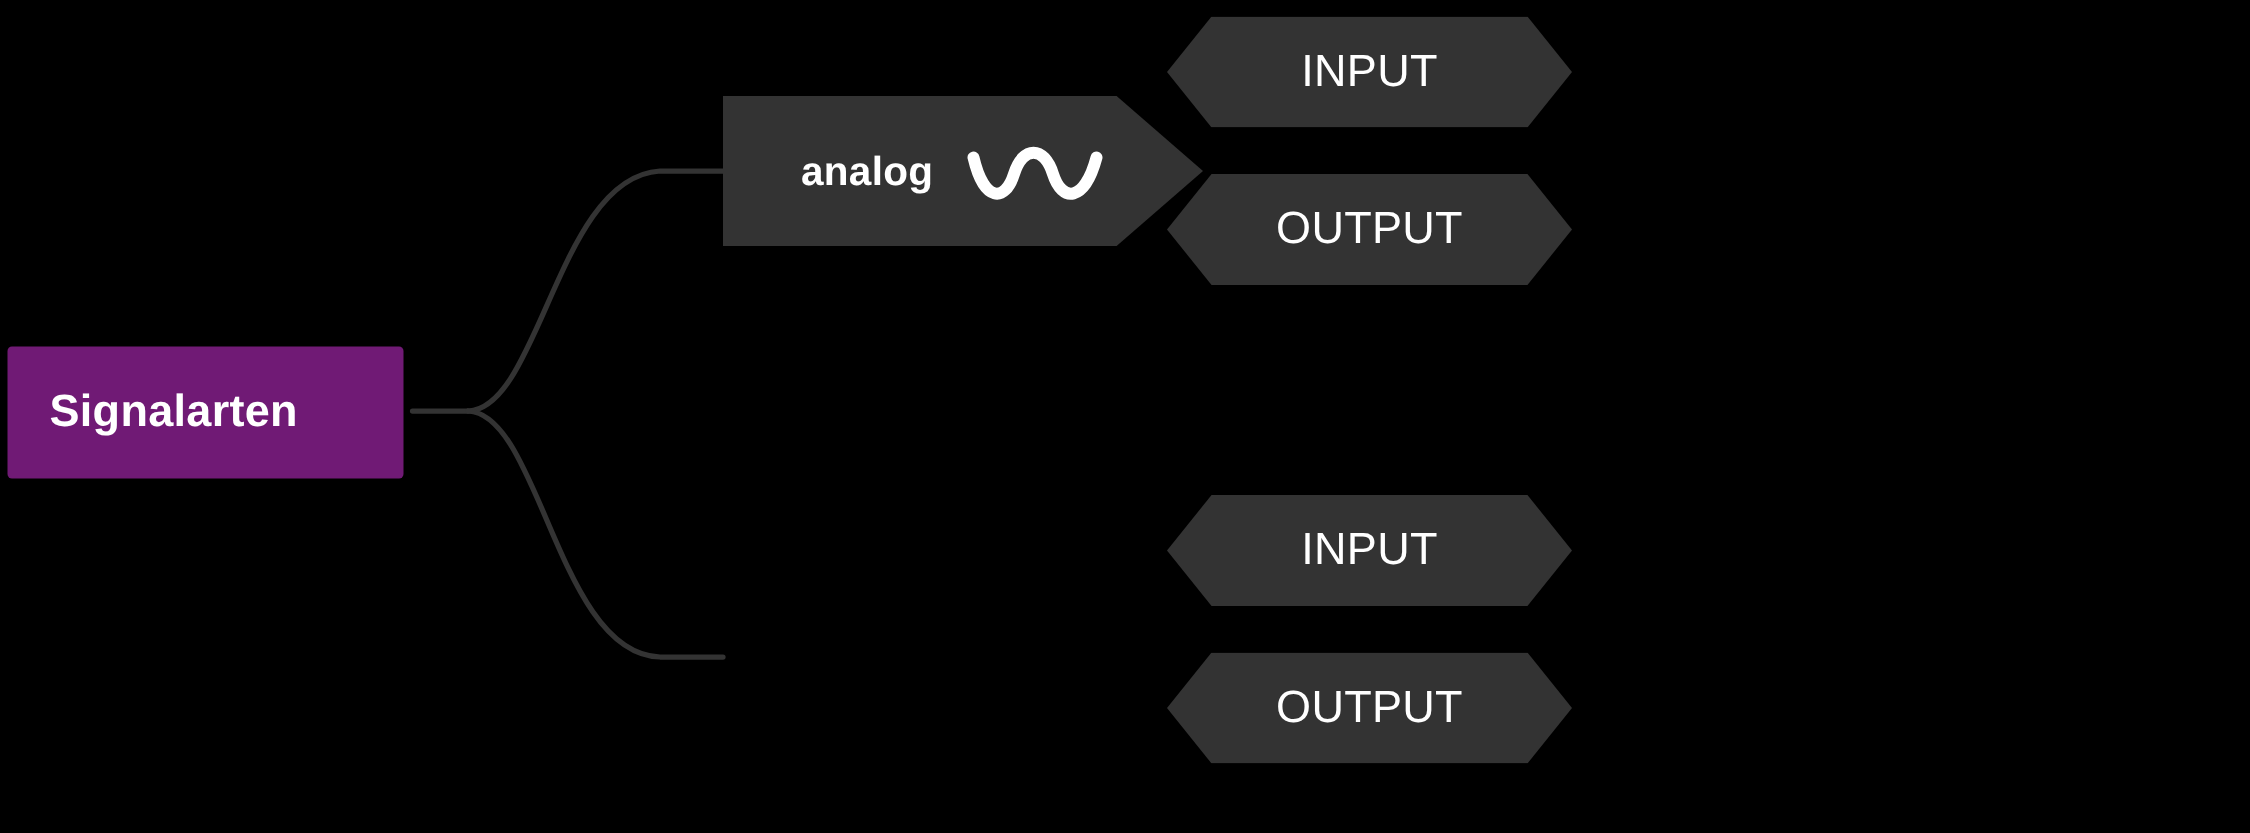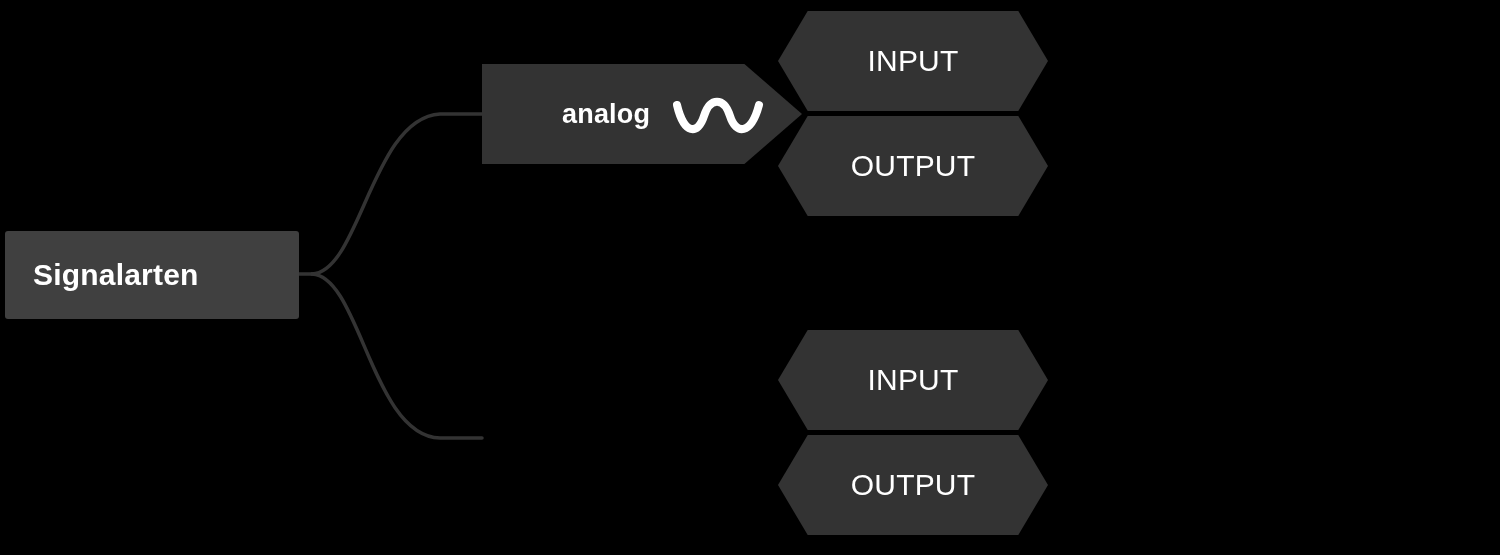--- a/index.html
+++ b/index.html
@@ -35,65 +35,65 @@
     color: #ffffff;
     white-space: nowrap;
     letter-spacing: 0.2px;
   }
 
   
   #root-node {
     position: absolute;
     left: 5px;
     top: 231px;
-    width: 294px;
+    width: 264px;
     height: 88px;
-    background: #404040;
+    background: #701a75;
     border-radius: 3px;
     display: flex;
     align-items: center;
     box-sizing: border-box;
     padding-left: 28px;
   }
   #root-node .node-label {
     font-size: 30px;
     font-weight: bold;
   }
 
   
   .branch-node {
     position: absolute;
     width: 320px;
     height: 100px;
     background: #333333;
     display: flex;
     align-items: center;
     box-sizing: border-box;
-    padding-left: 80px;
+    padding-left: 52px;
     -webkit-clip-path: polygon(0 0, 82% 0, 100% 50%, 82% 100%, 0 100%);
     clip-path: polygon(0 0, 82% 0, 100% 50%, 82% 100%, 0 100%);
   }
   .branch-node .node-label {
     font-size: 27px;
     font-weight: bold;
   }
   #branch-analog { left: 482px; top: 64px; }
   #branch-digital { left: 482px; top: 388px; }
 
   .wave-icon {
     display: inline-block;
     margin-left: 22px;
     line-height: 0;
   }
 
   
   .hex-node {
     position: absolute;
     width: 270px;
-    height: 100px;
+    height: 74px;
     background: #333333;
     display: flex;
     align-items: center;
     justify-content: center;
     box-sizing: border-box;
     -webkit-clip-path: polygon(11% 0, 89% 0, 100% 50%, 89% 100%, 11% 100%, 0 50%);
     clip-path: polygon(11% 0, 89% 0, 100% 50%, 89% 100%, 11% 100%, 0 50%);
   }
   .hex-node .node-label {
     font-size: 30px;

